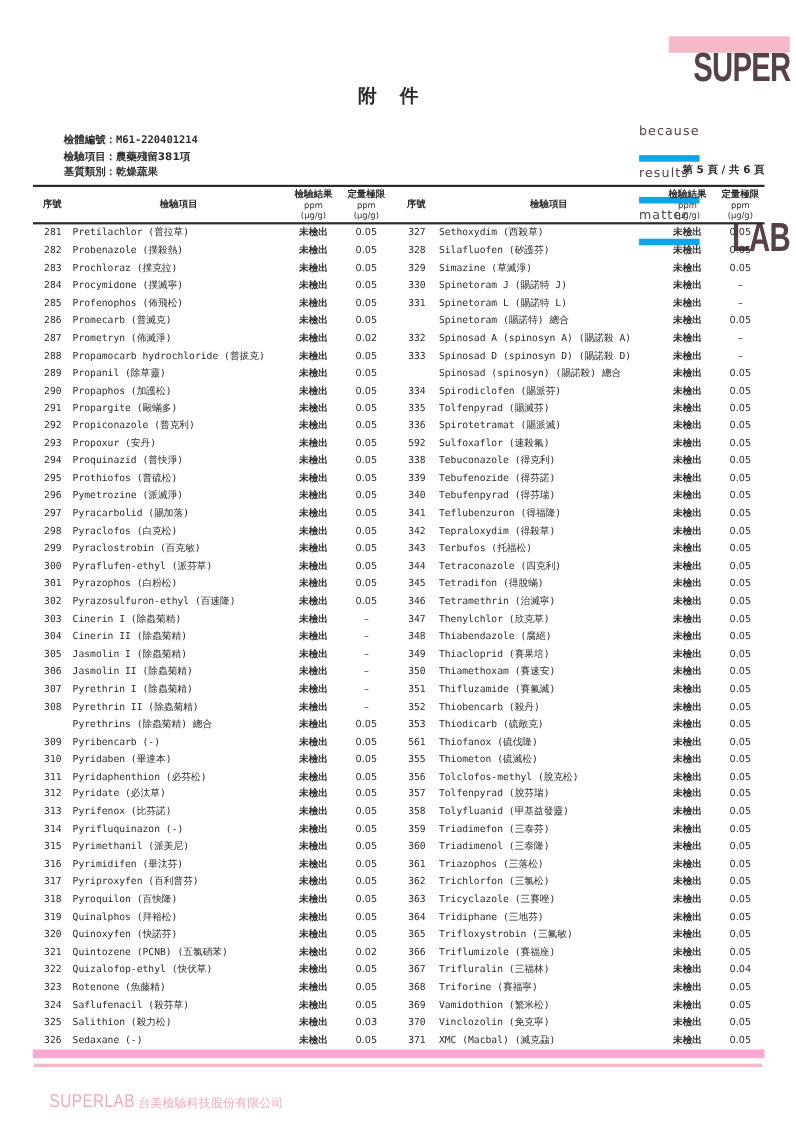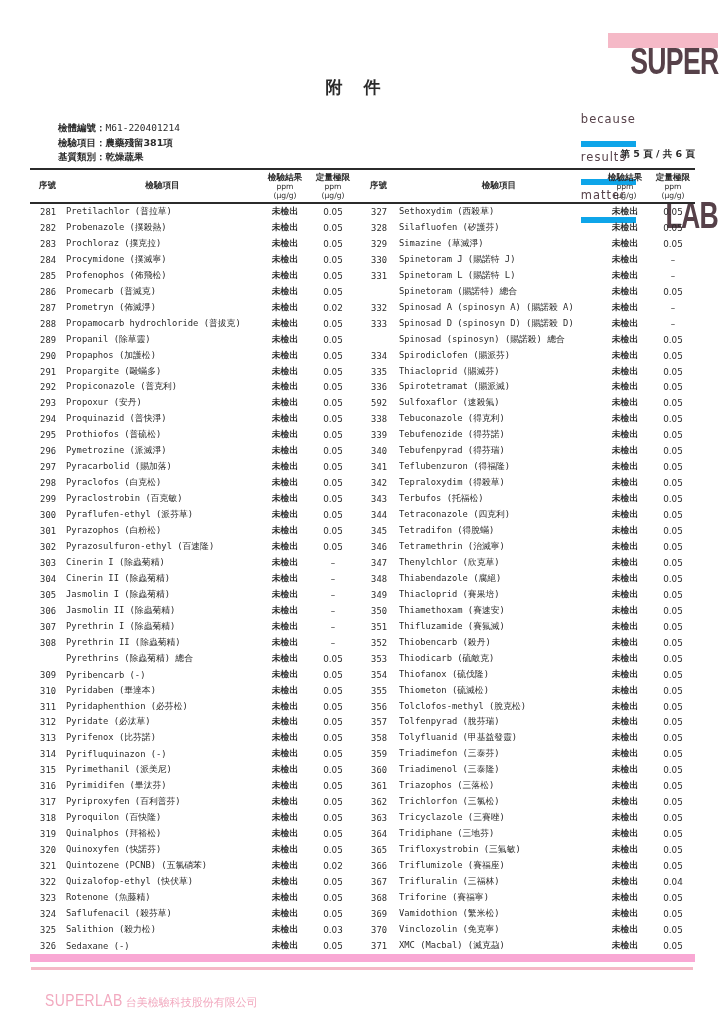--- a/index.html
+++ b/index.html
@@ -19,21 +19,21 @@
   .tagline{display:flex;flex-direction:column;margin-right:9px;margin-bottom:4px;}
   .tagline span{
     font-size:11.5px;line-height:12px;margin-bottom:4px;padding-bottom:16px;
     border-bottom:6px solid #0ea5e9;letter-spacing:1px;color:#564149;
   }
   
   .doc-title{position:absolute;left:0;right:16px;top:76px;text-align:center;
     font-size:17px;font-weight:700;letter-spacing:2px;}
   .meta{position:absolute;left:58px;top:121px;font-size:9.5px;line-height:14.5px;}
   .meta .lbl{font-weight:700;}
-  .meta .val{font-family:"DejaVu Sans Mono","DejaVu Sans",sans-serif;font-weight:400;text-align:right;}
+  .meta .val{font-family:"DejaVu Sans Mono","DejaVu Sans",sans-serif;font-weight:700;text-align:right;}
   .page-indicator{position:absolute;right:29px;top:148px;font-size:9.5px;font-weight:700;}
   
   .report-table{position:absolute;left:30px;top:168px;width:665px;}
   .thead{display:flex;border-top:2px solid #2b2b2b;border-bottom:2px solid #2b2b2b;}
   .tbody-wrap{display:flex;border-bottom:8px solid #f9a8d4;}
   .half{display:flex;flex-direction:column;}
   .half.left{width:325px;}
   .half.right{width:340px;}
   .hrow,.trow{display:flex;align-items:center;}
   .hrow{height:32px;}
@@ -461,21 +461,21 @@
     <span class="c-lim">0.05</span>
   </div>
           <div class="trow">
     <span class="c-seq">334</span>
     <span class="c-item">Spirodiclofen (賜派芬)</span>
     <span class="c-res">未檢出</span>
     <span class="c-lim">0.05</span>
   </div>
           <div class="trow">
     <span class="c-seq">335</span>
-    <span class="c-item">Thiacloprid (賜滅芬)</span>
+    <span class="c-item">Tolfenpyrad (賜滅芬)</span>
     <span class="c-res">未檢出</span>
     <span class="c-lim">0.05</span>
   </div>
           <div class="trow">
     <span class="c-seq">336</span>
     <span class="c-item">Spirotetramat (賜派滅)</span>
     <span class="c-res">未檢出</span>
     <span class="c-lim">0.05</span>
   </div>
           <div class="trow">
@@ -574,21 +574,21 @@
     <span class="c-res">未檢出</span>
     <span class="c-lim">0.05</span>
   </div>
           <div class="trow">
     <span class="c-seq">353</span>
     <span class="c-item">Thiodicarb (硫敵克)</span>
     <span class="c-res">未檢出</span>
     <span class="c-lim">0.05</span>
   </div>
           <div class="trow">
-    <span class="c-seq">354</span>
+    <span class="c-seq">561</span>
     <span class="c-item">Thiofanox (硫伐隆)</span>
     <span class="c-res">未檢出</span>
     <span class="c-lim">0.05</span>
   </div>
           <div class="trow">
     <span class="c-seq">355</span>
     <span class="c-item">Thiometon (硫滅松)</span>
     <span class="c-res">未檢出</span>
     <span class="c-lim">0.05</span>
   </div>

